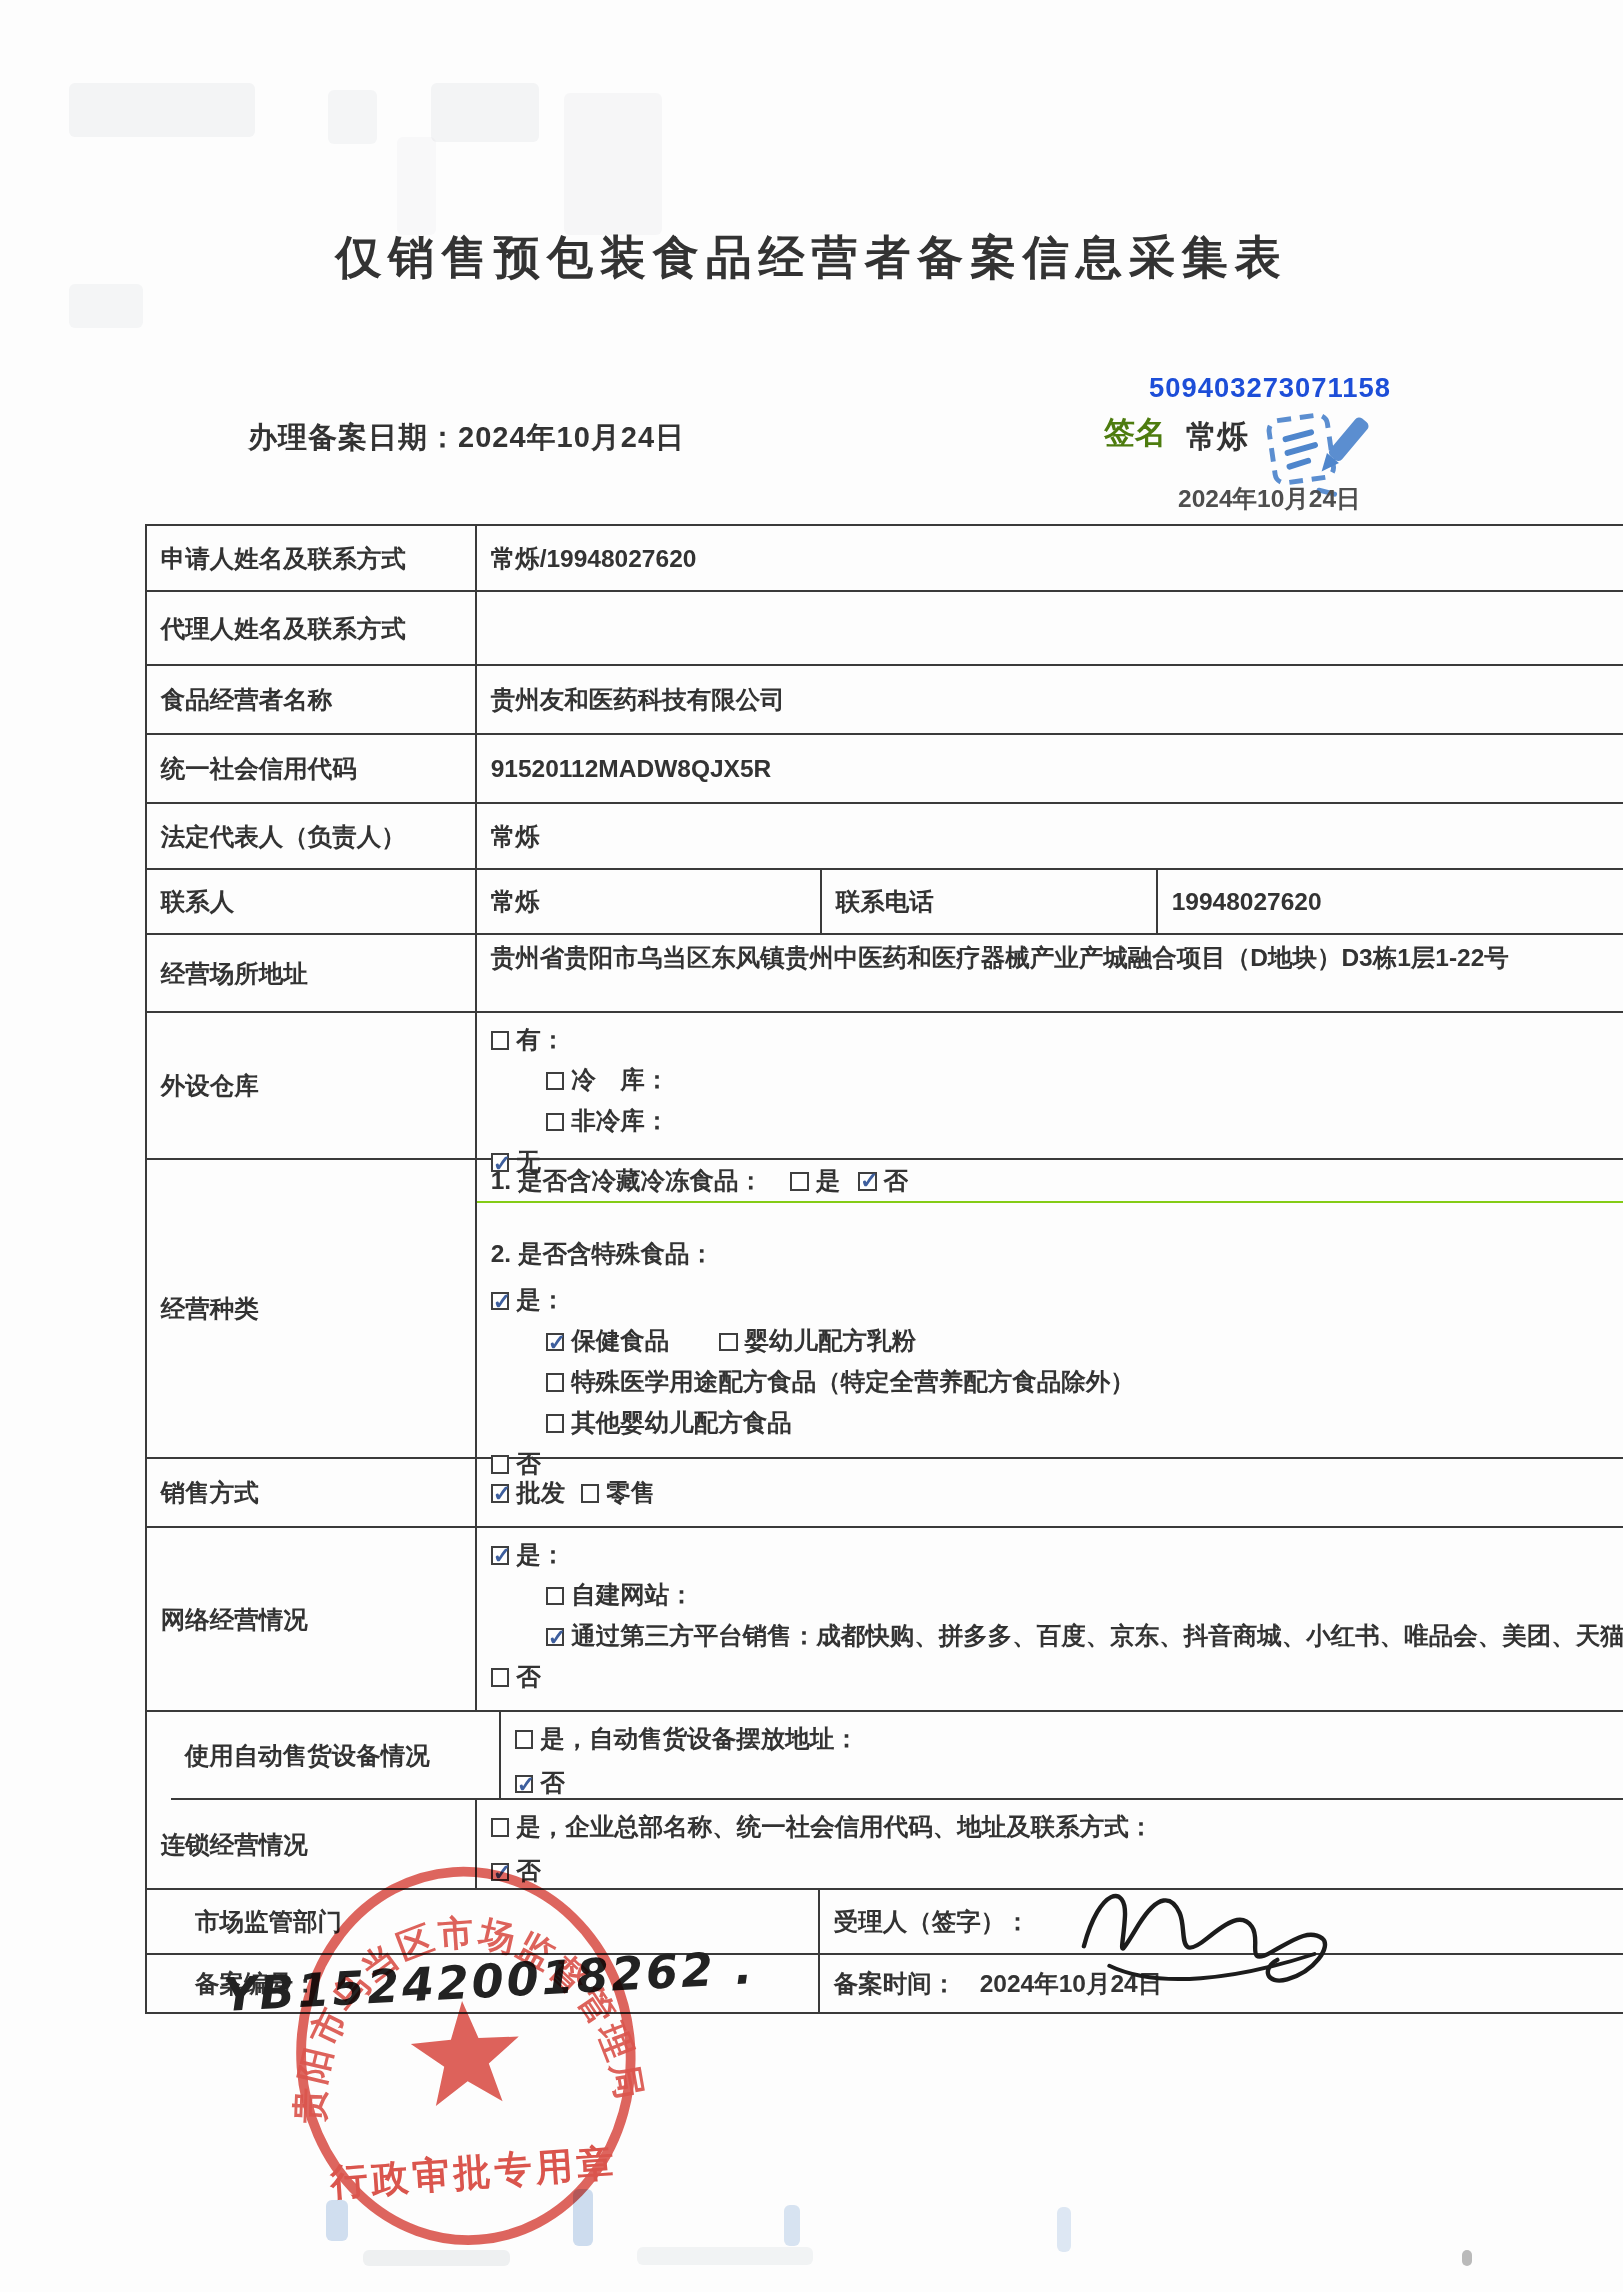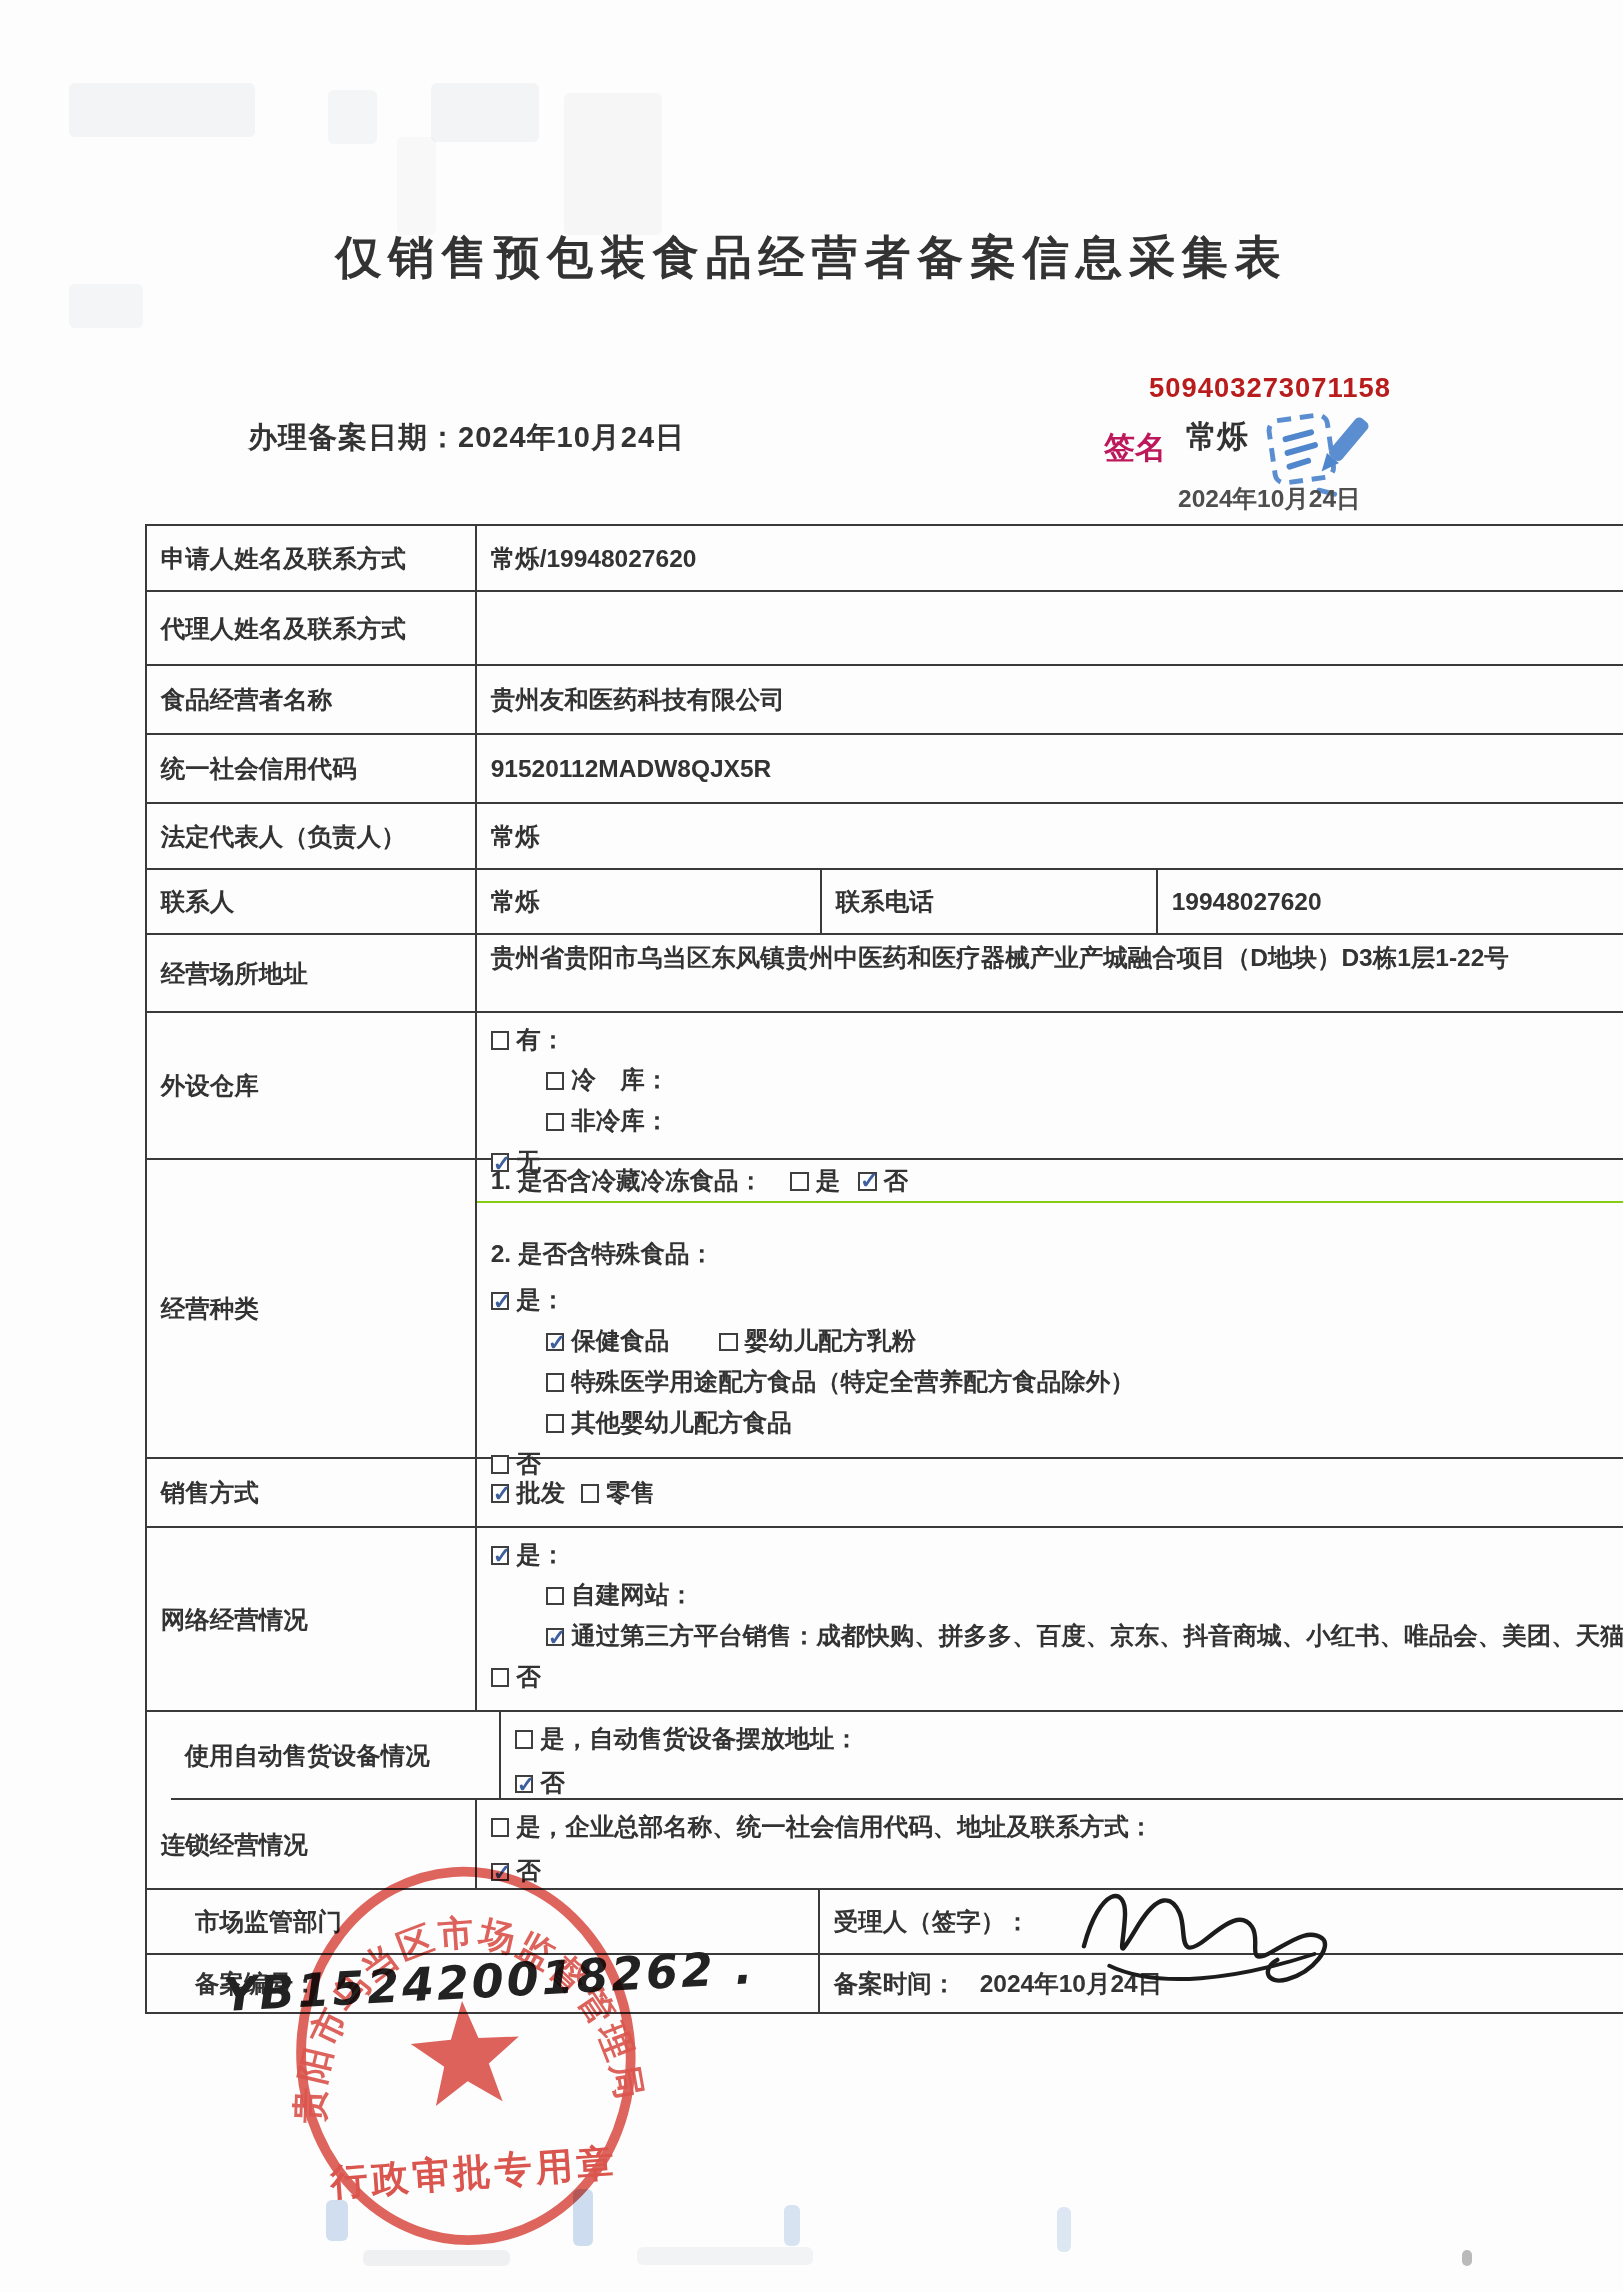--- a/index.html
+++ b/index.html
@@ -16,26 +16,26 @@
     position:absolute;left:0;top:227px;width:100%;
     text-align:center;font-size:46px;font-weight:700;
     letter-spacing:6.9px;color:#333;
   }
   .filing-date-line{
     position:absolute;left:248px;top:418px;
     font-size:29px;font-weight:600;color:#333;letter-spacing:1px;
   }
   .sign-code{
     position:absolute;left:1149px;top:372px;
-    font-size:27.4px;font-weight:700;color:#b91c1c;letter-spacing:1px;
+    font-size:27.4px;font-weight:700;color:#1d4ed8;letter-spacing:1px;
     font-family:"Liberation Sans",sans-serif;
   }
   .sign-label{
-    position:absolute;left:1104px;top:427px;
-    font-size:31px;font-weight:600;color:#be185d;
+    position:absolute;left:1104px;top:412px;
+    font-size:31px;font-weight:600;color:#4d7c0f;
   }
   .sign-name{
     position:absolute;left:1186px;top:416px;
     font-size:31px;font-weight:700;color:#333;
   }
   .sign-icon{position:absolute;left:1262px;top:398px;}
   .sign-date{
     position:absolute;left:1178px;top:482px;
     font-size:24.5px;font-weight:600;color:#4e4e4e;
   }

